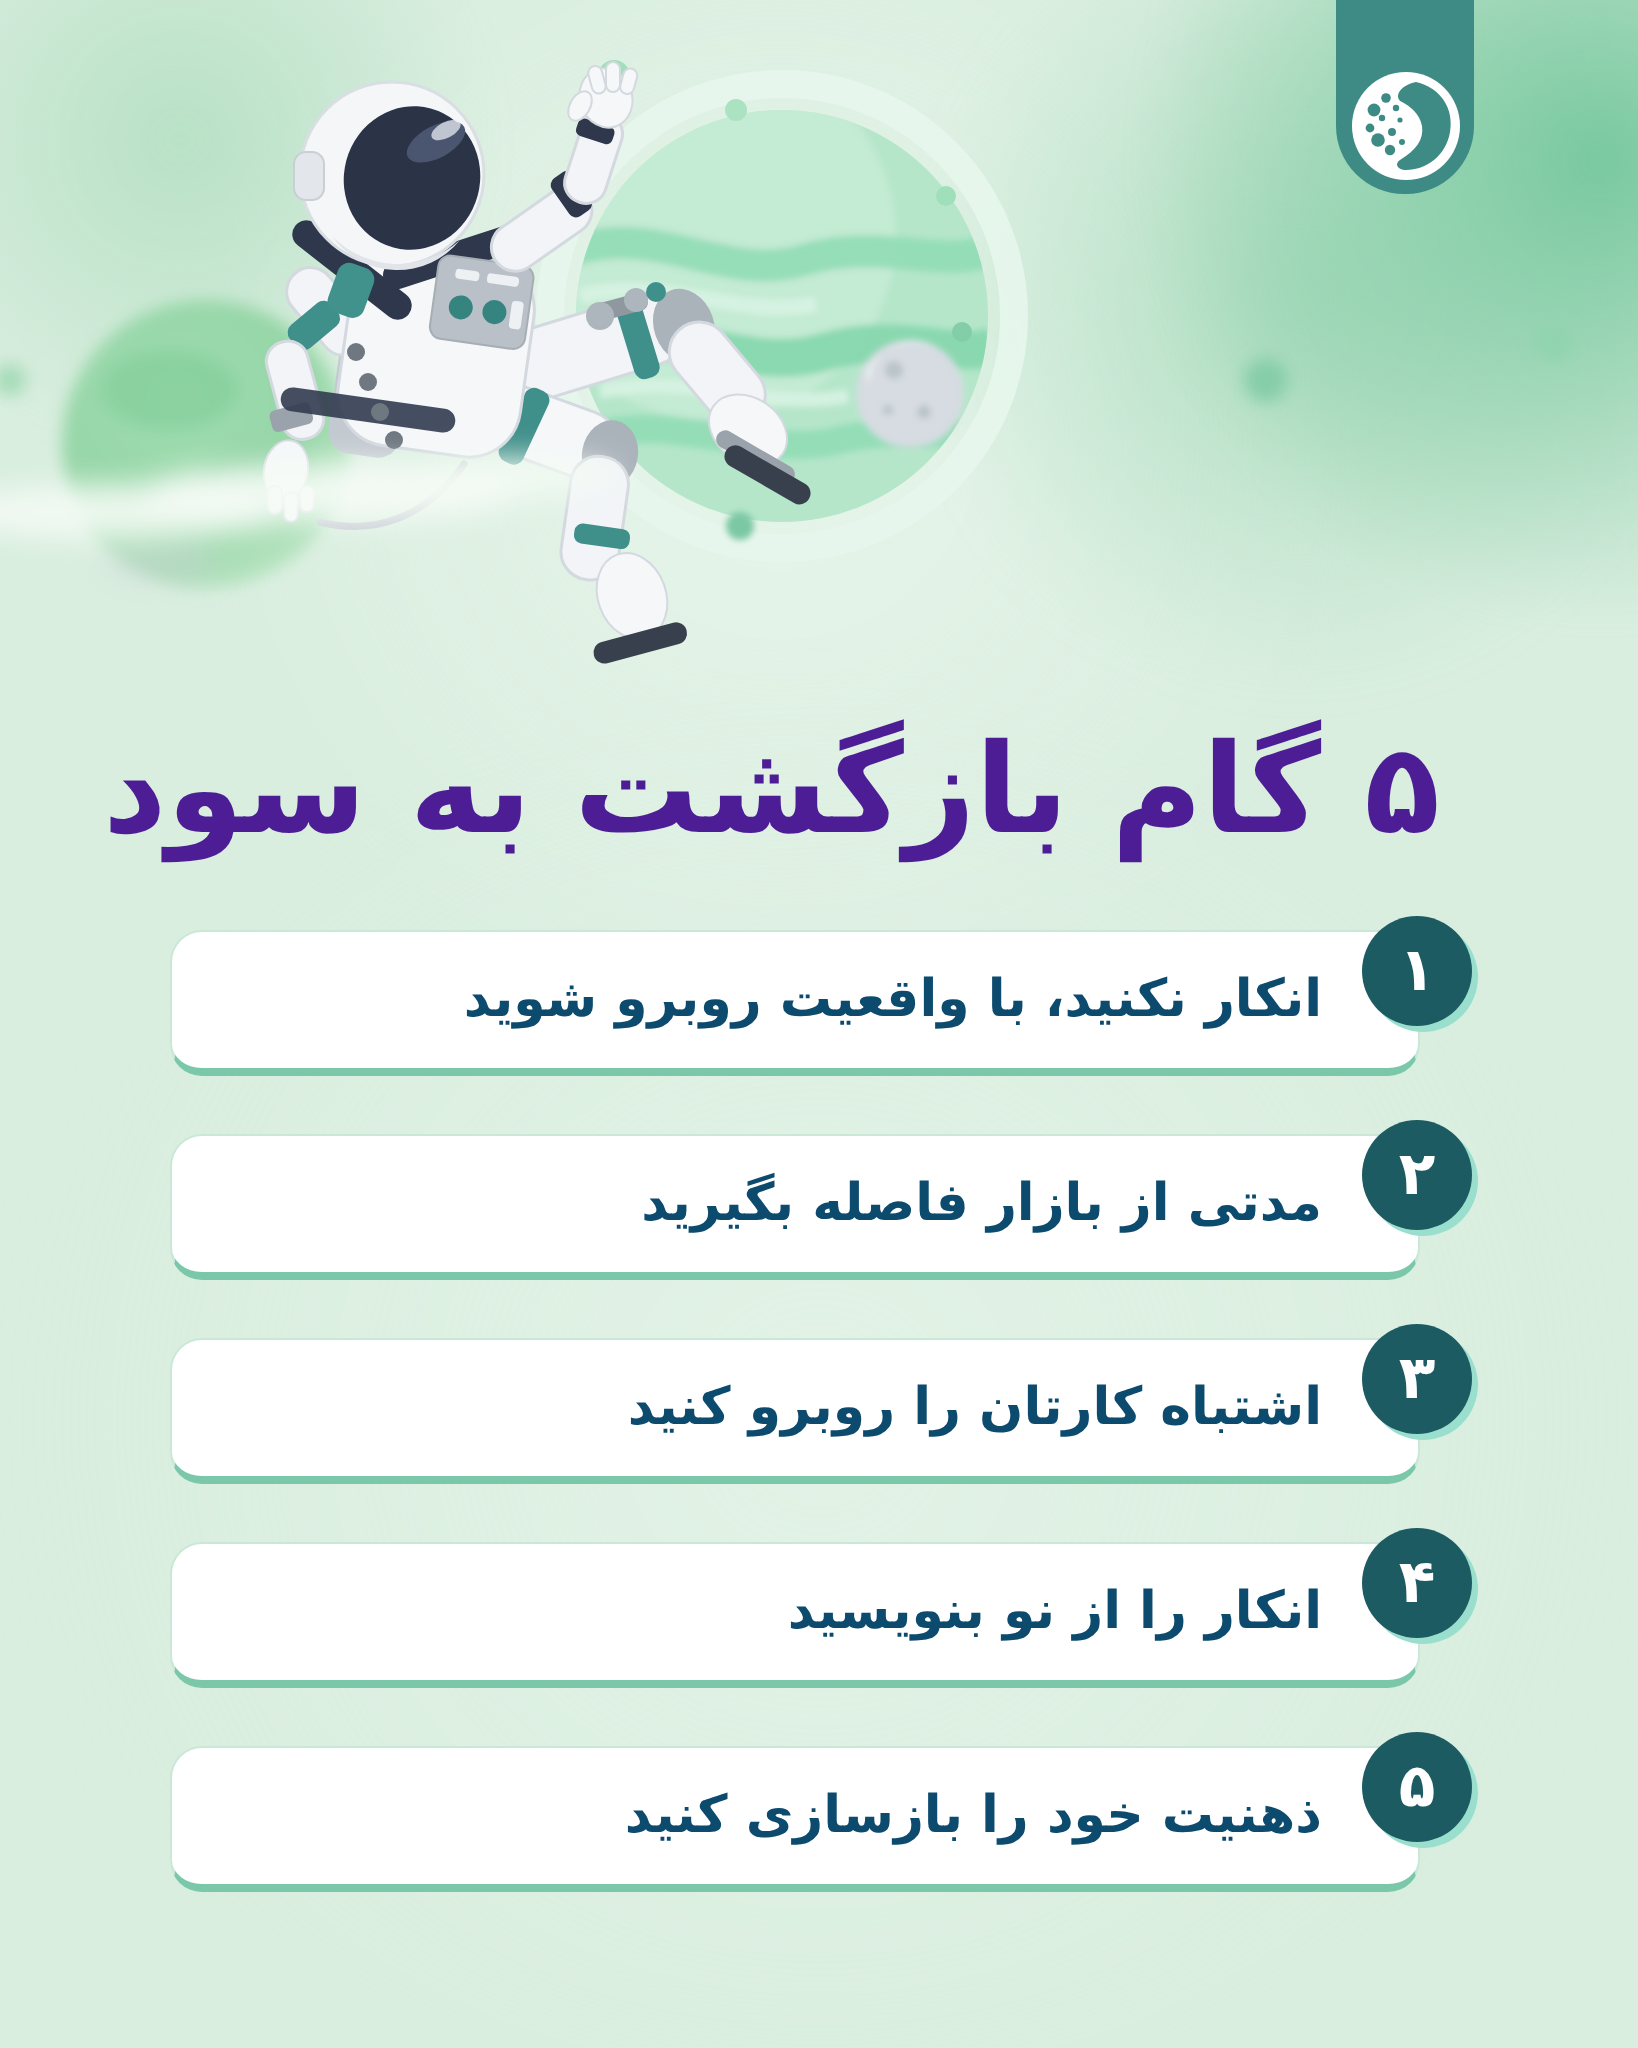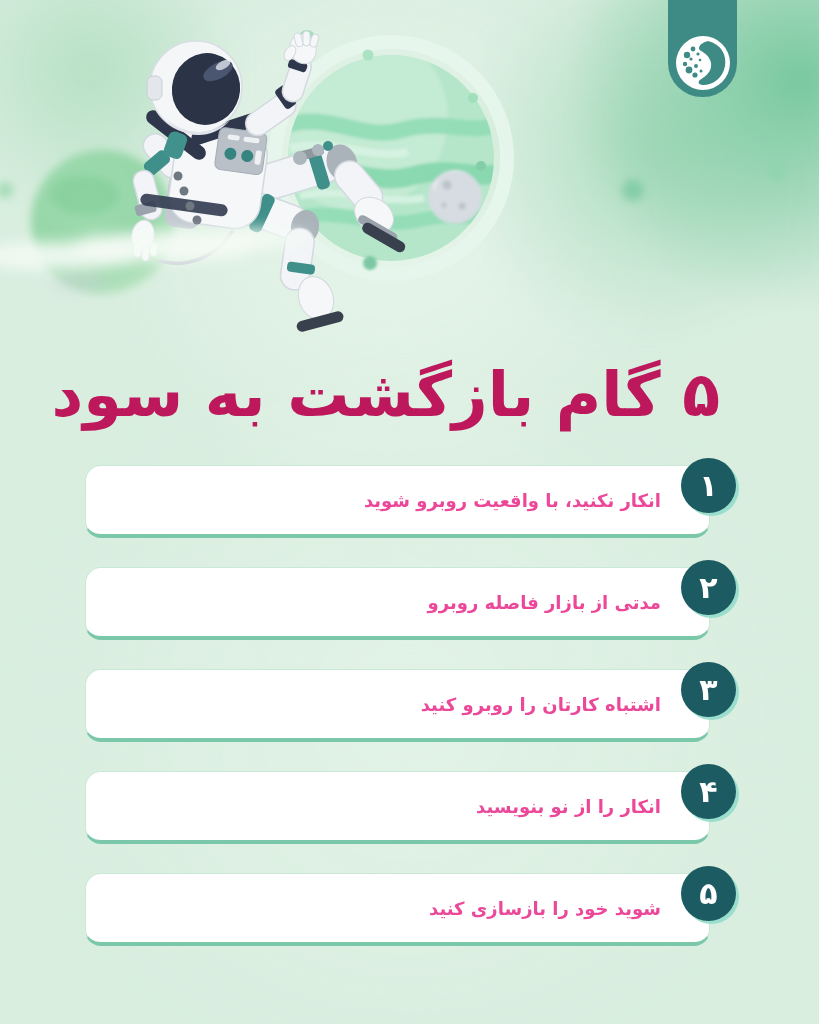--- a/index.html
+++ b/index.html
@@ -30,37 +30,37 @@
   .logo-pill{
     position:absolute;top:0;right:82px;width:69px;height:97px;
     background:#3e8b86;border-radius:0 0 34px 34px;
   }
   .logo-pill svg{position:absolute;left:50%;bottom:6px;transform:translateX(-50%);}
 
   .page-title{
     position:absolute;top:313px;left:0;width:100%;
     box-sizing:border-box;padding-right:99px;
     direction:rtl;text-align:right;
-    font-size:62px;font-weight:bold;color:#be185d;
+    font-size:62px;font-weight:bold;color:#4c1d95;
     line-height:1.3;letter-spacing:-1px;padding-left:44px;
   }
 
   .steps{
     position:absolute;top:465px;left:85px;width:625px;
     display:flex;flex-direction:column;gap:29px;
   }
   .step-card{
     position:relative;height:73px;box-sizing:border-box;
     background:#ffffff;border-radius:16px;
     border:1.5px solid #c9e8d7;border-bottom:4px solid #7bc7aa;
     display:flex;align-items:center;direction:rtl;
     padding:0 48px 0 24px;
   }
   .step-label{
-    font-size:18px;font-weight:bold;color:#ec4899;white-space:nowrap;
+    font-size:26px;font-weight:bold;color:#0c4a6e;white-space:nowrap;
   }
   .step-badge{
     position:absolute;top:-8px;right:-27px;width:55px;height:55px;
     border-radius:50%;background:#1d5b62;
     box-shadow:3px 3px 0 0 #9adfce;
     display:flex;align-items:center;justify-content:center;
     color:#ffffff;font-size:30px;font-weight:bold;
   }
 </style>
 </head>
@@ -253,27 +253,27 @@
 
 <h1 class="page-title">۵ گام بازگشت به سود</h1>
 
 <div class="steps">
   <div class="step-card">
     <span class="step-badge">۱</span>
     <span class="step-label">انکار نکنید، با واقعیت روبرو شوید</span>
   </div>
   <div class="step-card">
     <span class="step-badge">۲</span>
-    <span class="step-label">مدتی از بازار فاصله روبرو</span>
+    <span class="step-label">مدتی از بازار فاصله بگیرید</span>
   </div>
   <div class="step-card">
     <span class="step-badge">۳</span>
     <span class="step-label">اشتباه کارتان را روبرو کنید</span>
   </div>
   <div class="step-card">
     <span class="step-badge">۴</span>
     <span class="step-label">انکار را از نو بنویسید</span>
   </div>
   <div class="step-card">
     <span class="step-badge">۵</span>
-    <span class="step-label">شوید خود را بازسازی کنید</span>
+    <span class="step-label">ذهنیت خود را بازسازی کنید</span>
   </div>
 </div>
 
 </body></html>

